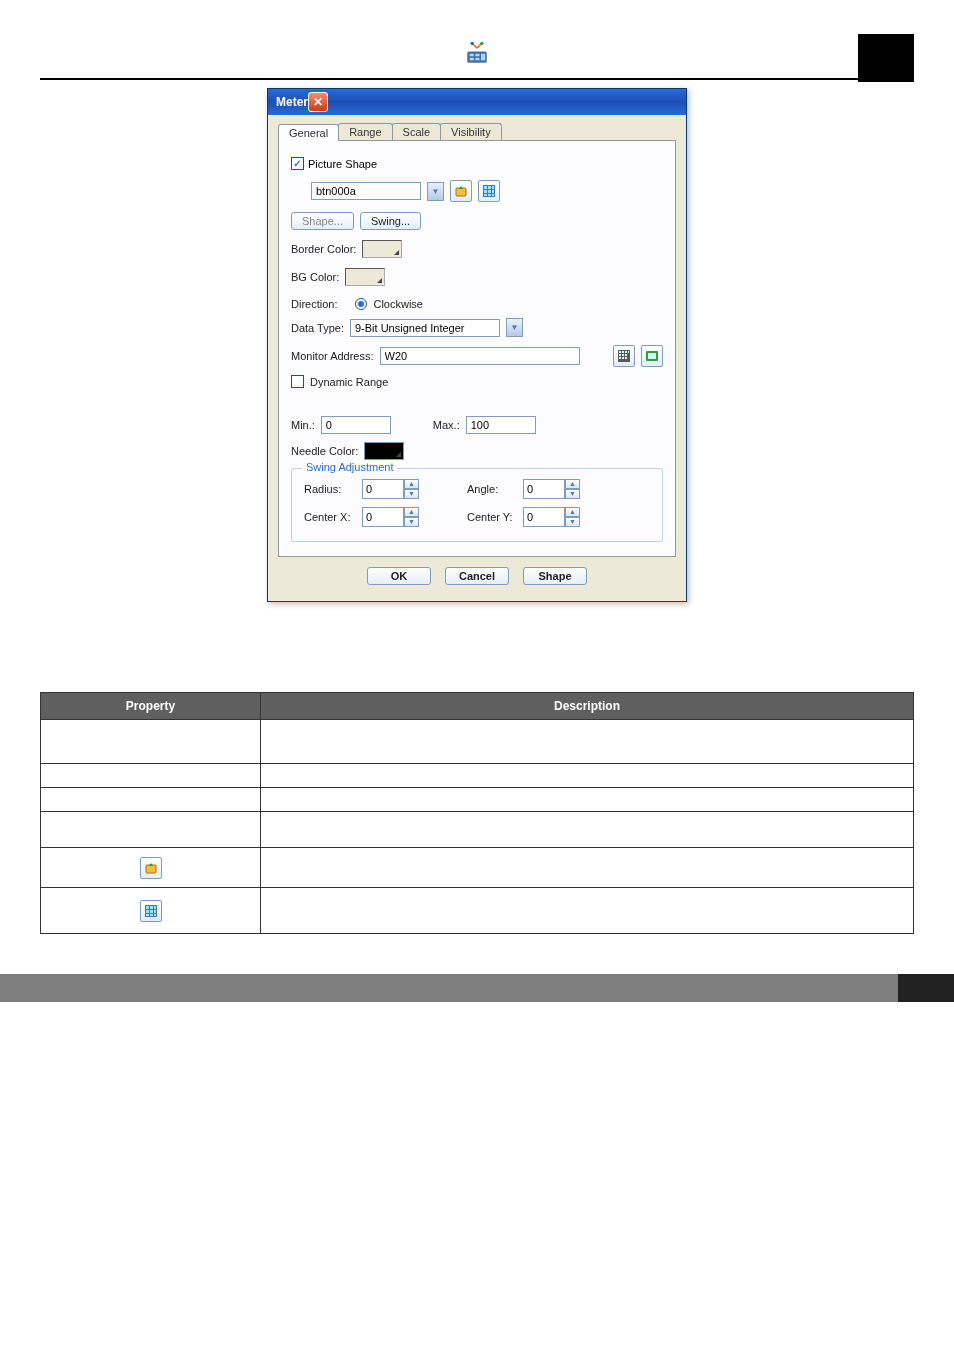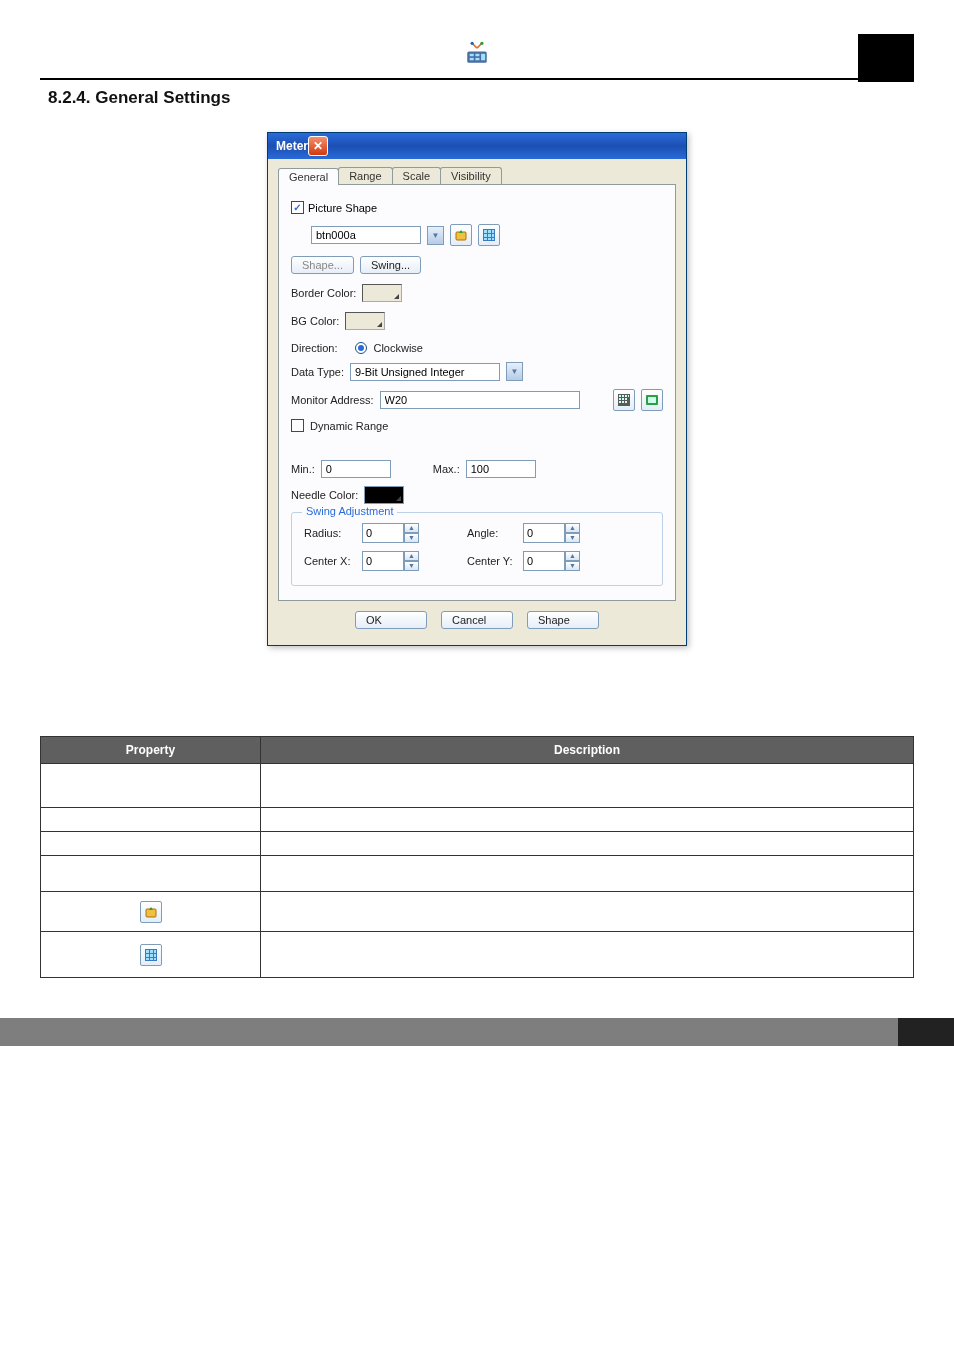--- a/index.html
+++ b/index.html
@@ -179,21 +179,21 @@
   .spinner input { width:42px; border:1px solid #7f9db9; padding:2px 3px; font-size:11px; }
   .spin-btns { display:flex; flex-direction:column; }
   .spin-btns span {
     width:15px; height:10px;
     border:1px solid #7f9db9;
     background:linear-gradient(to bottom,#fff,#d9e6f4);
     font-size:7px; line-height:8px; text-align:center; color:#53799f;
   }
 
   .dlg-buttons { display:flex; justify-content:center; gap:14px; padding:10px 0 6px 0; }
-  .dlg-buttons .btn { width:72px; color:#222; }
+  .dlg-buttons .btn { width:64px; text-align:center; color:#222;font-weight:bold; }
 
   
   table.props { width:100%; border-collapse:collapse; font-size:12px; }
   table.props th, table.props td {
     border: 1px solid #333;
     padding: 8px 10px;
     vertical-align: middle;
   }
   table.props th {
     background: #5f5f5f;
@@ -226,21 +226,20 @@
       <rect x="7" y="22" width="5" height="3" fill="#9fe0ff"></rect>
       <rect x="14" y="22" width="5" height="3" fill="#9fe0ff"></rect>
       <rect x="21" y="17" width="5" height="8" fill="#9fe0ff"></rect>
       <path d="M10 4 L16 10 M16 10 L22 4" stroke="#e07030" stroke-width="2" fill="none"></path>
       <circle cx="10" cy="4" r="2" fill="#2060c0"></circle>
       <circle cx="22" cy="4" r="2" fill="#20a040"></circle>
     </svg>
   </div>
   <div class="hr"></div>
 
-  <div class="section-title">8.2.4. General Settings</div>
 
   <div class="dialog-wrap">
     <div class="dialog">
       <div class="titlebar">
         <span class="titlebar-text">Meter</span>
         <span class="close-x">✕</span>
       </div>
       <div class="dialog-body">
         <div class="tabs">
           <div class="tab-active">General</div>

